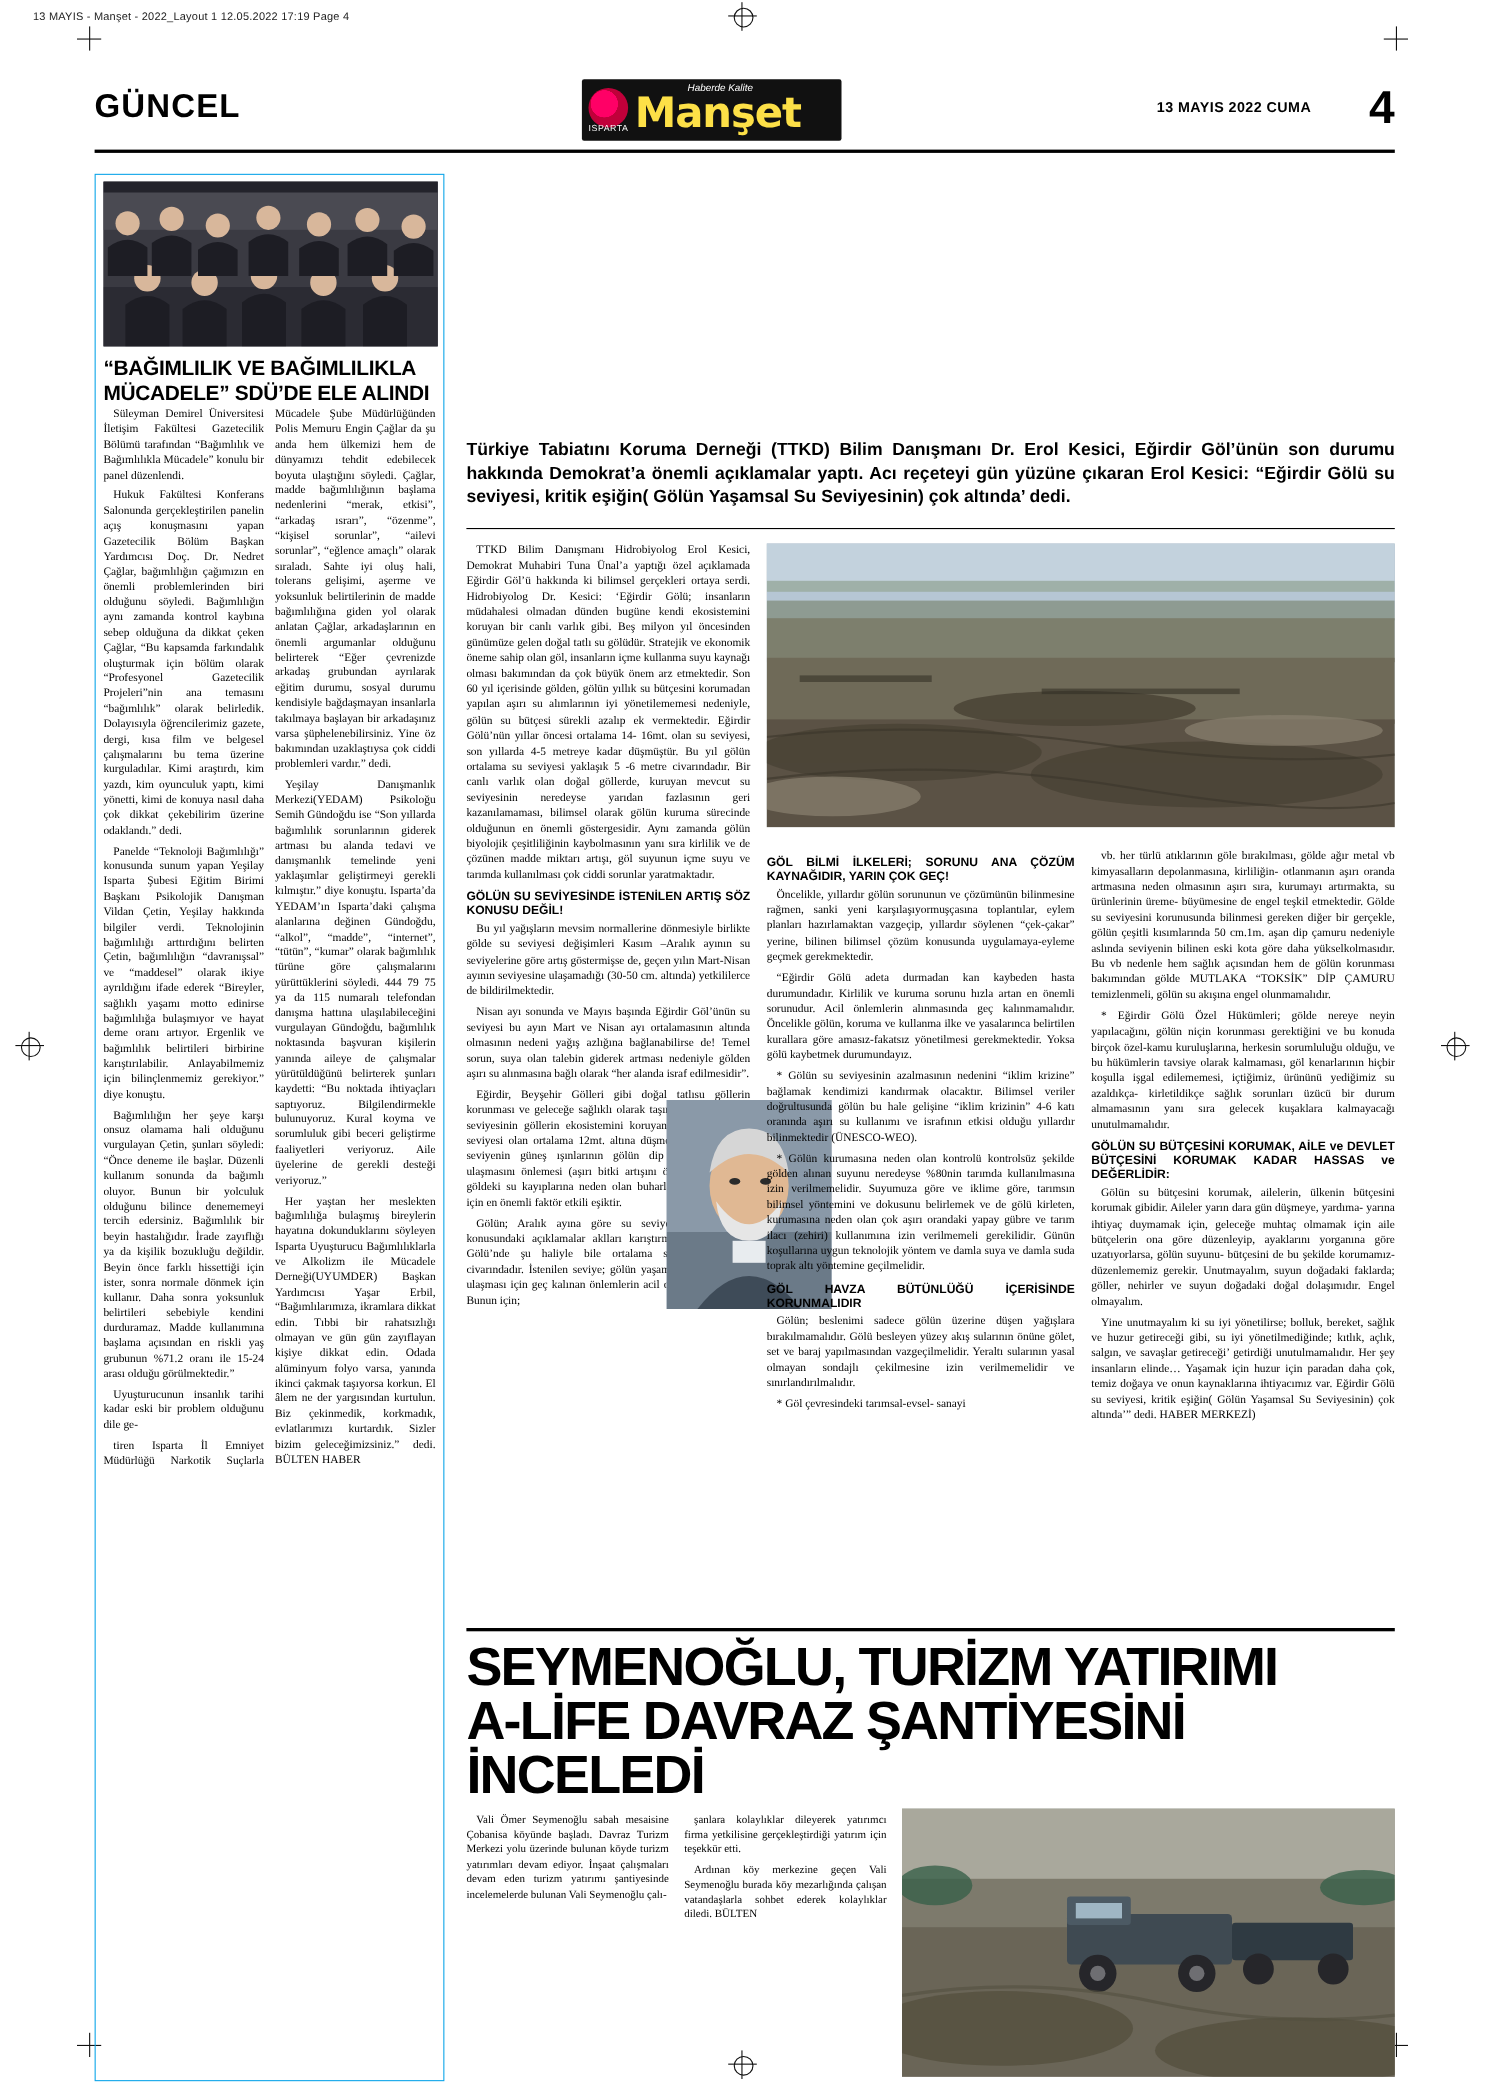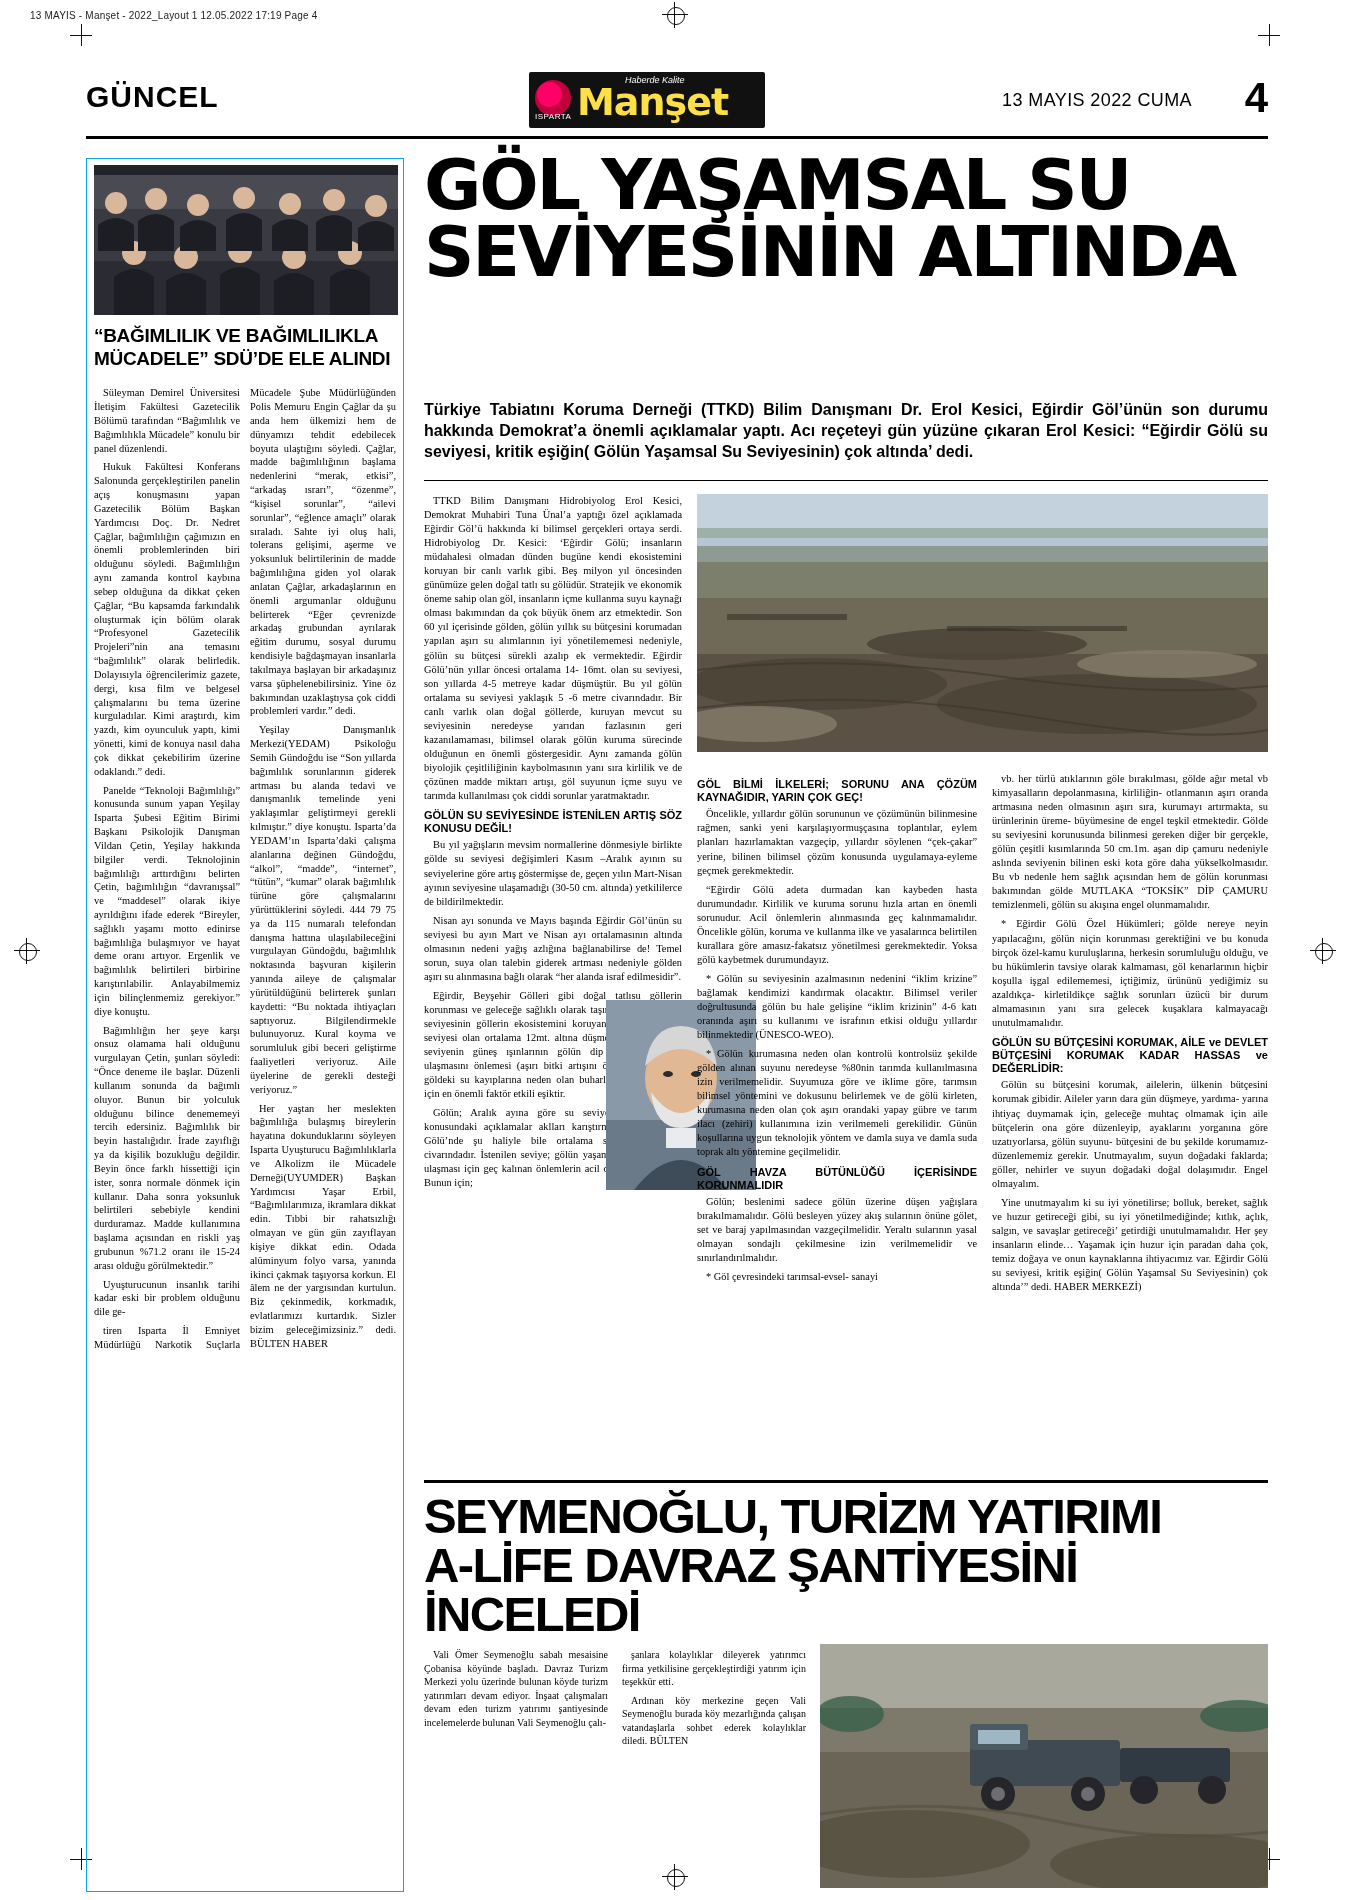--- a/index.html
+++ b/index.html
@@ -115,22 +115,22 @@
     left: 48px; top: 8px;
     font-size: 38px;
     font-weight: bold;
     letter-spacing: -1px;
     color: #fde047;
     font-family: "DejaVu Sans", sans-serif;
   }
   .date {
     position: absolute;
     right: 76px; top: 12px;
-    font-size: 18px;
-    font-weight: normal;
+    font-size: 13px;
+    font-weight: bold;
     letter-spacing: .4px;
   }
   .pagenum {
     position: absolute;
     right: 0; top: -4px;
     font-size: 42px;
     font-weight: bold;
   }
   .rule {
     position: absolute;
@@ -156,21 +156,21 @@
     background: #2c2c35;
   }
   .left-headline {
     margin-top: 9px;
     font-size: 19px;
     font-weight: bold;
     line-height: 1.22;
     letter-spacing: -0.3px;
   }
   .left-body {
-    margin-top: 16px;
+    margin-top: 0;
     column-count: 2;
     column-gap: 10px;
     font-size: 10.4px;
     line-height: 1.33;
     text-align: justify;
     font-family: "Liberation Serif", serif;
     hyphens: auto;
   }
   .left-body p { margin: 0 0 5px 0; text-indent: 9px; }
 
@@ -363,24 +363,20 @@
       <p>Hukuk Fakültesi Konferans Salonunda gerçekleştirilen panelin açış konuşmasını yapan Gazetecilik Bölüm Başkan Yardımcısı Doç. Dr. Nedret Çağlar, bağımlılığın çağımızın en önemli problemlerinden biri olduğunu söyledi. Bağımlılığın aynı zamanda kontrol kaybına sebep olduğuna da dikkat çeken Çağlar, “Bu kapsamda farkındalık oluşturmak için bölüm olarak “Profesyonel Gazetecilik Projeleri”nin ana temasını “bağımlılık” olarak belirledik. Dolayısıyla öğrencilerimiz gazete, dergi, kısa film ve belgesel çalışmalarını bu tema üzerine kurguladılar. Kimi araştırdı, kim yazdı, kim oyunculuk yaptı, kimi yönetti, kimi de konuya nasıl daha çok dikkat çekebilirim üzerine odaklandı.” dedi.</p>
       <p>Panelde “Teknoloji Bağımlılığı” konusunda sunum yapan Yeşilay Isparta Şubesi Eğitim Birimi Başkanı Psikolojik Danışman Vildan Çetin, Yeşilay hakkında bilgiler verdi. Teknolojinin bağımlılığı arttırdığını belirten Çetin, bağımlılığın “davranışsal” ve “maddesel” olarak ikiye ayrıldığını ifade ederek “Bireyler, sağlıklı yaşamı motto edinirse bağımlılığa bulaşmıyor ve hayat deme oranı artıyor. Ergenlik ve bağımlılık belirtileri birbirine karıştırılabilir. Anlayabilmemiz için bilinçlenmemiz gerekiyor.” diye konuştu.</p>
       <p>Bağımlılığın her şeye karşı onsuz olamama hali olduğunu vurgulayan Çetin, şunları söyledi: “Önce deneme ile başlar. Düzenli kullanım sonunda da bağımlı oluyor. Bunun bir yolculuk olduğunu bilince denememeyi tercih edersiniz. Bağımlılık bir beyin hastalığıdır. İrade zayıflığı ya da kişilik bozukluğu değildir. Beyin önce farklı hissettiği için ister, sonra normale dönmek için kullanır. Daha sonra yoksunluk belirtileri sebebiyle kendini durduramaz. Madde kullanımına başlama açısından en riskli yaş grubunun %71.2 oranı ile 15-24 arası olduğu görülmektedir.”</p>
       <p>Uyuşturucunun insanlık tarihi kadar eski bir problem olduğunu dile ge-</p>
       <p>tiren Isparta İl Emniyet Müdürlüğü Narkotik Suçlarla Mücadele Şube Müdürlüğünden Polis Memuru Engin Çağlar da şu anda hem ülkemizi hem de dünyamızı tehdit edebilecek boyuta ulaştığını söyledi. Çağlar, madde bağımlılığının başlama nedenlerini “merak, etkisi”, “arkadaş ısrarı”, “özenme”, “kişisel sorunlar”, “ailevi sorunlar”, “eğlence amaçlı” olarak sıraladı. Sahte iyi oluş hali, tolerans gelişimi, aşerme ve yoksunluk belirtilerinin de madde bağımlılığına giden yol olarak anlatan Çağlar, arkadaşlarının en önemli argumanlar olduğunu belirterek “Eğer çevrenizde arkadaş grubundan ayrılarak eğitim durumu, sosyal durumu kendisiyle bağdaşmayan insanlarla takılmaya başlayan bir arkadaşınız varsa şüphelenebilirsiniz. Yine öz bakımından uzaklaştıysa çok ciddi problemleri vardır.” dedi.</p>
       <p>Yeşilay Danışmanlık Merkezi(YEDAM) Psikoloğu Semih Gündoğdu ise “Son yıllarda bağımlılık sorunlarının giderek artması bu alanda tedavi ve danışmanlık temelinde yeni yaklaşımlar geliştirmeyi gerekli kılmıştır.” diye konuştu. Isparta’da YEDAM’ın Isparta’daki çalışma alanlarına değinen Gündoğdu, “alkol”, “madde”, “internet”, “tütün”, “kumar” olarak bağımlılık türüne göre çalışmalarını yürüttüklerini söyledi. 444 79 75 ya da 115 numaralı telefondan danışma hattına ulaşılabileceğini vurgulayan Gündoğdu, bağımlılık noktasında başvuran kişilerin yanında aileye de çalışmalar yürütüldüğünü belirterek şunları kaydetti: “Bu noktada ihtiyaçları saptıyoruz. Bilgilendirmekle bulunuyoruz. Kural koyma ve sorumluluk gibi beceri geliştirme faaliyetleri veriyoruz. Aile üyelerine de gerekli desteği veriyoruz.”</p>
       <p>Her yaştan her meslekten bağımlılığa bulaşmış bireylerin hayatına dokunduklarını söyleyen Isparta Uyuşturucu Bağımlılıklarla ve Alkolizm ile Mücadele Derneği(UYUMDER) Başkan Yardımcısı Yaşar Erbil, “Bağımlılarımıza, ikramlara dikkat edin. Tıbbi bir rahatsızlığı olmayan ve gün gün zayıflayan kişiye dikkat edin. Odada alüminyum folyo varsa, yanında ikinci çakmak taşıyorsa korkun. El âlem ne der yargısından kurtulun. Biz çekinmedik, korkmadık, evlatlarımızı kurtardık. Sizler bizim geleceğimizsiniz.” dedi. BÜLTEN HABER</p>
     </div>
   </div>
 
-  <div class="main-headline">
-    <span>GÖL YAŞAMSAL SU</span>
-    <span class="l2">SEVİYESİNİN ALTINDA</span>
-  </div>
   <div class="spot">Türkiye Tabiatını Koruma Derneği (TTKD) Bilim Danışmanı Dr. Erol Kesici, Eğirdir Göl’ünün son durumu hakkında Demokrat’a önemli açıklamalar yaptı. Acı reçeteyi gün yüzüne çıkaran Erol Kesici: “Eğirdir Gölü su seviyesi, kritik eşiğin( Gölün Yaşamsal Su Seviyesinin) çok altında’ dedi.</div>
   <div class="hr-thin"></div>
 
   <div class="photo-lake">
     <svg width="571" height="258" viewBox="0 0 571 258">
       <rect width="571" height="60" fill="#b6c6d4"></rect>
       <rect y="52" width="571" height="18" fill="#8e9b92"></rect>
       <rect y="68" width="571" height="40" fill="#7d7f6d"></rect>
       <rect y="104" width="571" height="60" fill="#6f6a58"></rect>
       <rect y="160" width="571" height="98" fill="#5b5245"></rect>

